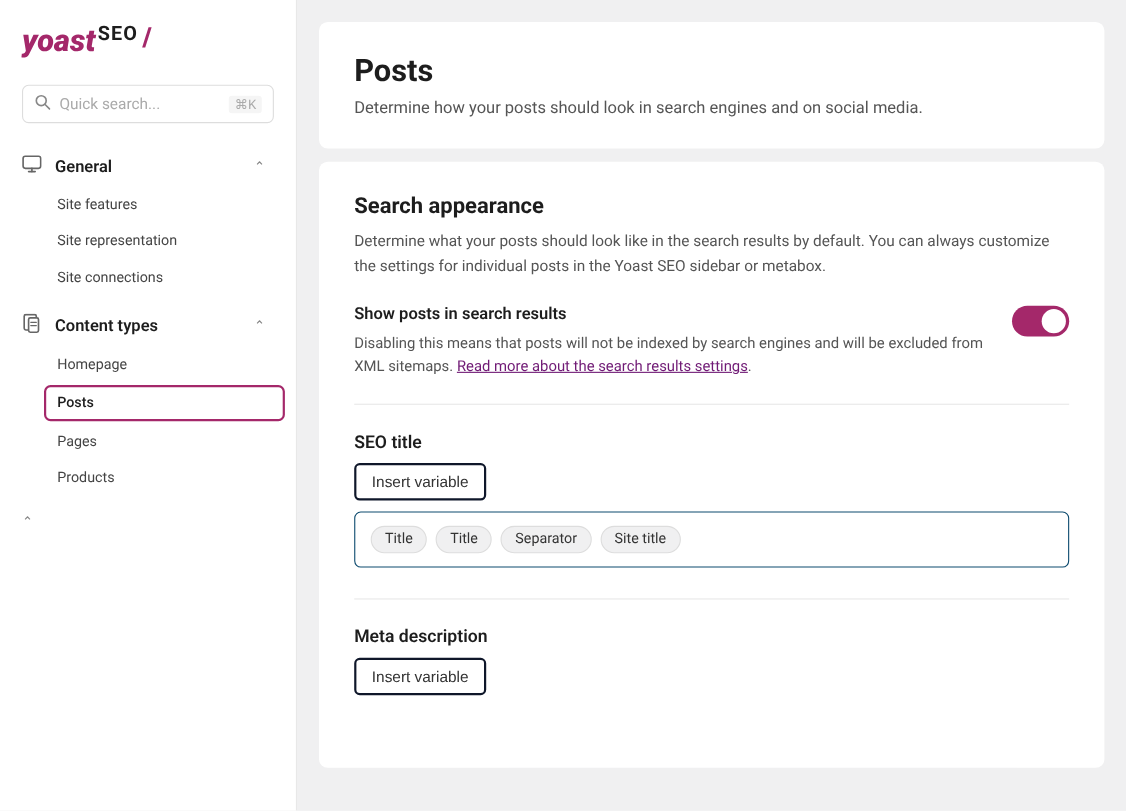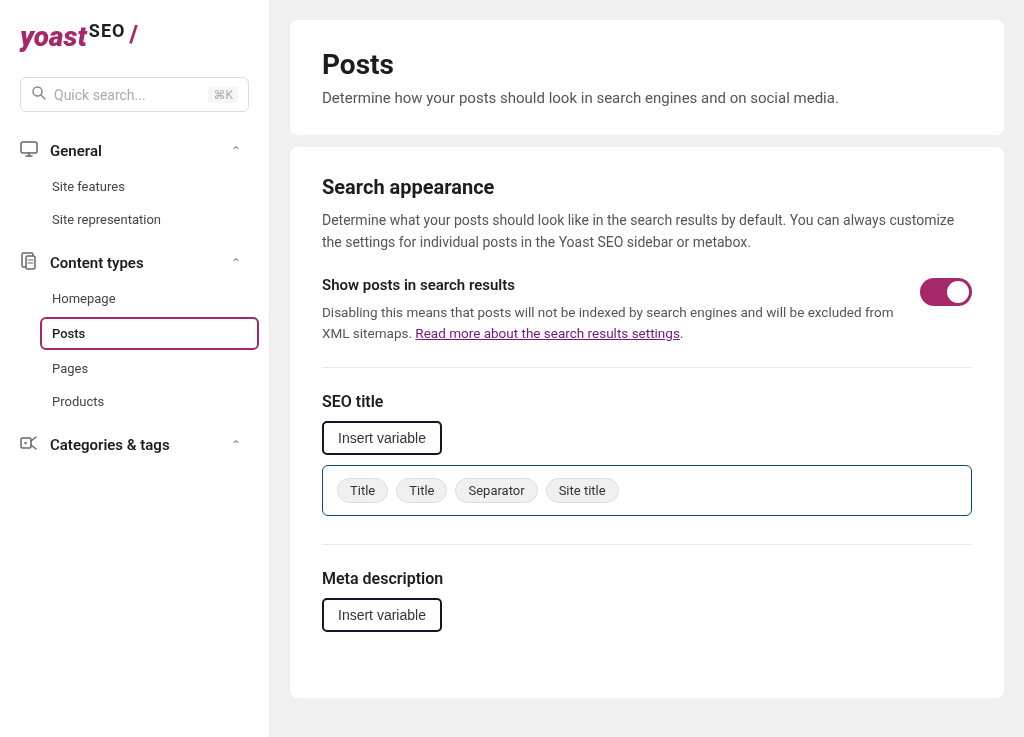--- a/index.html
+++ b/index.html
@@ -322,20 +322,21 @@
             <line x1="6" y1="16" x2="12" y2="16" stroke="#666" stroke-width="1.5" stroke-linecap="round"></line>
             <line x1="9" y1="13" x2="9" y2="16" stroke="#666" stroke-width="1.5" stroke-linecap="round"></line>
           </svg>
         </span>
         <span class="nav-section-title">General</span>
       </div>
       <span class="chevron">⌃</span>
     </div>
     <div class="nav-item">Site features</div>
     <div class="nav-item">Site representation</div>
+    <div class="nav-item">Site connections</div>
   </div>
 
   <div class="nav-section">
     <div class="nav-section-header">
       <div class="nav-section-header-left">
         <span class="nav-section-icon">
           <svg width="18" height="18" viewBox="0 0 18 18" fill="none">
             <rect x="2" y="1" width="11" height="14" rx="1.5" stroke="#666" stroke-width="1.5"></rect>
             <rect x="6" y="4" width="9" height="13" rx="1.5" stroke="#666" stroke-width="1.5" fill="white"></rect>
             <line x1="8" y1="8" x2="13" y2="8" stroke="#666" stroke-width="1.2" stroke-linecap="round"></line>
@@ -347,31 +348,20 @@
       <span class="chevron">⌃</span>
     </div>
     <div class="nav-item">Homepage</div>
     <div class="nav-item active">Posts</div>
     <div class="nav-item">Pages</div>
     <div class="nav-item">Products</div>
   </div>
 
   <div class="nav-section">
     <div class="nav-section-header">
-      <div class="nav-section-header-left">
-        <span class="nav-section-icon">
-          <svg width="18" height="18" viewBox="0 0 18 18" fill="none">
-            <rect x="1" y="4" width="10" height="10" rx="1.5" stroke="#666" stroke-width="1.5"></rect>
-            <line x1="11" y1="7" x2="16" y2="3" stroke="#666" stroke-width="1.4" stroke-linecap="round"></line>
-            <line x1="11" y1="11" x2="16" y2="15" stroke="#666" stroke-width="1.4" stroke-linecap="round"></line>
-            <circle cx="5.5" cy="9" r="1.2" fill="#666"></circle>
-          </svg>
-        </span>
-        <span class="nav-section-title">Categories &amp; tags</span>
-      </div>
       <span class="chevron">⌃</span>
     </div>
   </div>
 
 </aside>
 
 <main class="main-content">
 
   <div class="content-card">
     <h1 class="page-title">Posts</h1>

